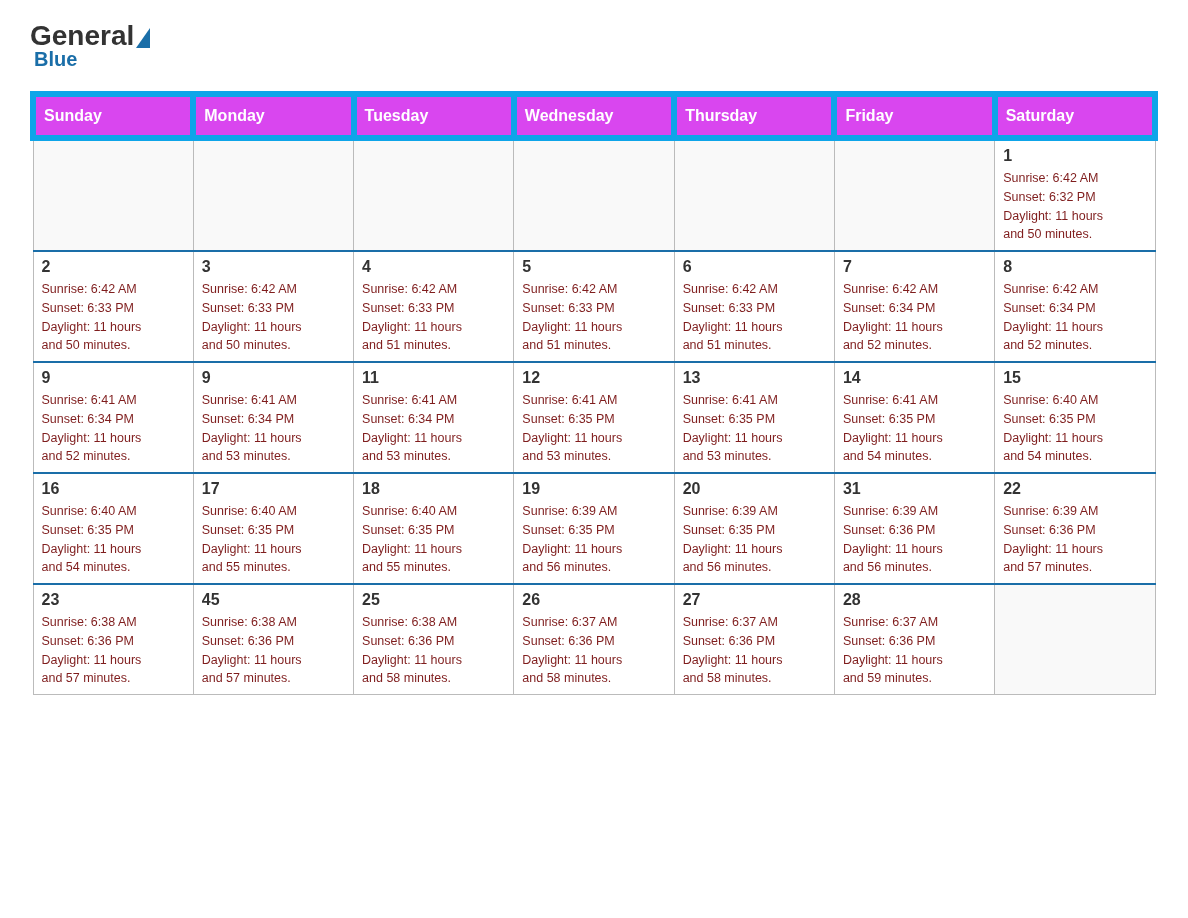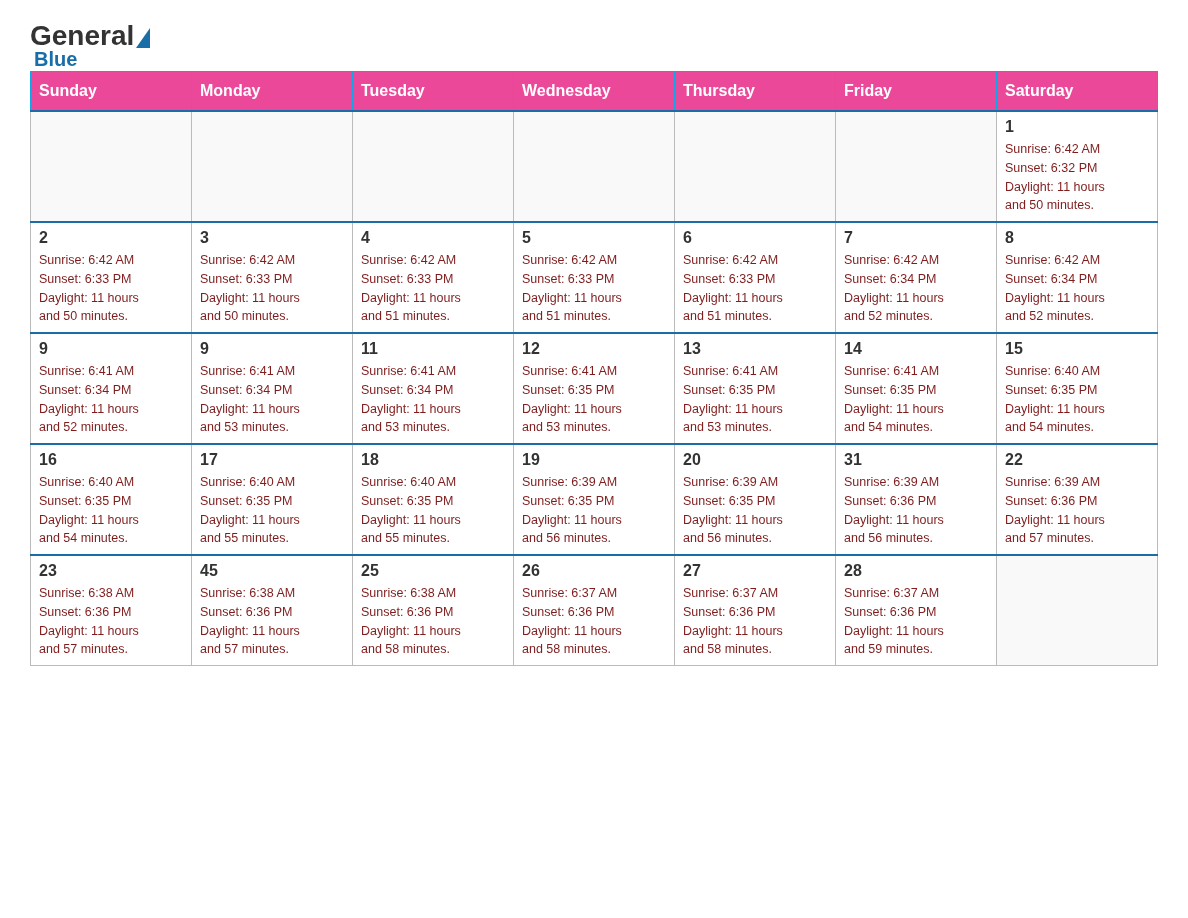--- a/index.html
+++ b/index.html
@@ -7,20 +7,21 @@
       font-family: Arial, sans-serif;
       background: #fff;
       padding: 20px 30px;
       width: 1188px;
       min-height: 918px;
     }
     .header {
       display: flex;
       justify-content: flex-start;
       align-items: flex-start;
+      margin-bottom: 20px;
       flex-direction: column;
     }
     .logo {
       display: flex;
       flex-direction: column;
       align-items: flex-start;
     }
     .logo-general {
       font-size: 28px;
       font-weight: bold;
@@ -56,27 +57,27 @@
       font-weight: normal;
       color: #444;
       margin-top: 4px;
     }
     .calendar {
       width: 100%;
       border-collapse: collapse;
       border: 1px solid #999;
     }
     .calendar thead th {
-      background-color: #ec4899;
+      background-color: #d946ef;
       color: #fff;
       font-size: 16px;
       font-weight: bold;
       padding: 10px 8px;
       text-align: left;
-      border: 1px solid #0ea5e9;
+      border: 6px solid #0ea5e9;
     }
     .calendar tbody td {
       vertical-align: top;
       border: 1px solid #bbb;
       padding: 6px 8px;
       width: 14.28%;
       min-height: 110px;
       font-size: 13px;
       color: #333;
     }

